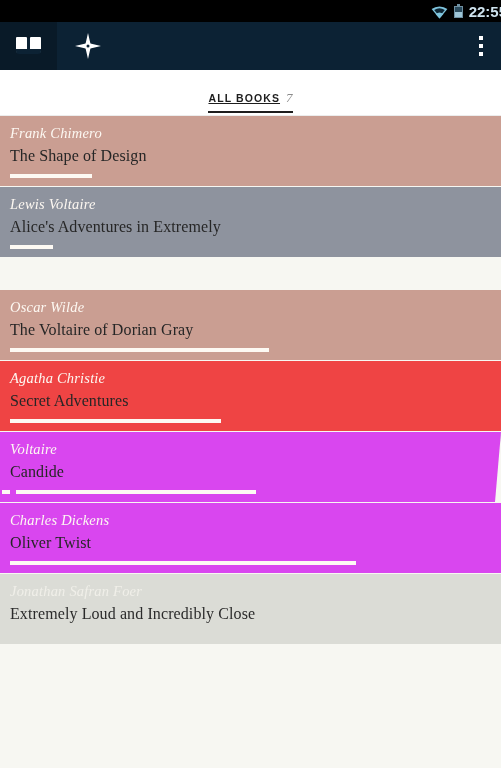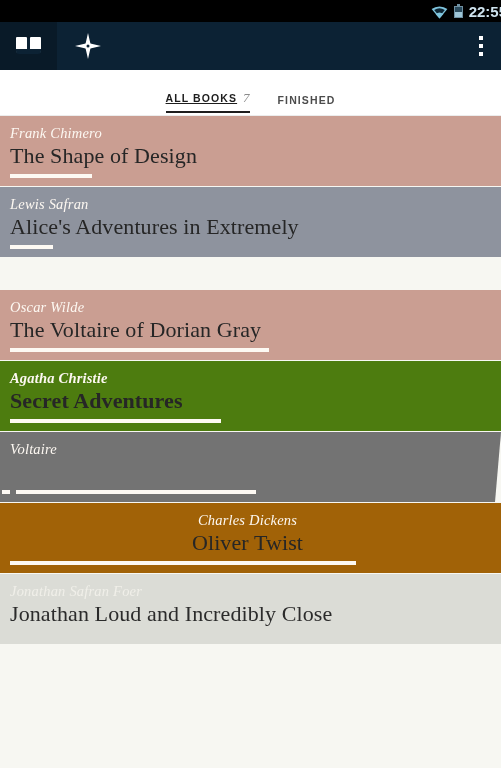--- a/index.html
+++ b/index.html
@@ -107,21 +107,21 @@
     position:relative; height:70px; width:501px;
     padding:9px 16px 0 10px; margin-bottom:1px; overflow:visible;
   }
   .card .author {
     font-family:"Liberation Serif", serif; font-style:italic;
     font-size:14.5px; line-height:17px; color:#fdf8f2;
     letter-spacing:0.2px;
   }
   .card .title {
     font-family:"Liberation Serif", serif;
-    font-size:22px; line-height:23px; color:#262626;
+    font-size:16px; line-height:23px; color:#262626;
     letter-spacing:0.1px; margin-top:2px;
   }
   .card .prog {
     position:absolute; left:10px; bottom:8px; height:4px;
     background:#fdf9f3;
   }
 
   
   .card.dragging {
     box-shadow:0 1px 4px rgba(0,0,0,0.28);
@@ -186,55 +186,53 @@
       <span class="dot"></span>
     </div>
   </div>
 
   <div class="tabbar" id="tabbar">
       <div class="tab active">
         <span class="tab-label">ALL BOOKS</span>
         <span class="tab-count">7</span>
         <span class="tab-underline"></span>
       </div>
-      <div class="tab">
-        <span class="tab-label">FINISHED</span>
-      </div>
     </div>
 
   <div class="booklist" id="booklist">
       <div class="card" style="background: rgb(202, 158, 146);">
         <div class="author">Frank Chimero</div>
         <div class="title">The Shape of Design</div>
         <div class="prog" style="width: 81.6px;"></div>
       </div>
       <div class="card" style="background: rgb(142, 147, 158);">
-        <div class="author">Lewis Safran</div>
+        <div class="author">Lewis Voltaire</div>
         <div class="title">Alice's Adventures in Extremely</div>
         <div class="prog" style="width: 43.2px;"></div>
       </div>
       <div class="card" style="background: rgb(202, 158, 146); margin-top: 33px;">
         <div class="author">Oscar Wilde</div>
         <div class="title">The Voltaire of Dorian Gray</div>
         <div class="prog" style="width: 259.2px;"></div>
       </div>
-      <div class="card" style="background: #4d7c0f; font-weight: bold;">
+      <div class="card" style="background: #ef4444;">
         <div class="author">Agatha Christie</div>
         <div class="title">Secret Adventures</div>
         <div class="prog" style="width: 211.2px;"></div>
       </div>
-      <div class="card dragging" style="background: #737373;">
+      <div class="card dragging" style="background: #d946ef;">
         <div class="author">Voltaire</div>
+        <div class="title">Candide</div>
         <span class="drag-stub" style="display: block;"></span>
         <div class="prog" style="width: 240px;"></div>
       </div>
-      <div class="card" style="background: #a16207; text-align: center;">
+      <div class="card" style="background: #d946ef;">
         <div class="author">Charles Dickens</div>
         <div class="title">Oliver Twist</div>
         <div class="prog" style="width: 345.6px;"></div>
       </div>
       <div class="card no-prog light" style="background: rgb(219, 220, 214);">
         <div class="author">Jonathan Safran Foer</div>
-        <div class="title">Jonathan Loud and Incredibly Close</div>
+        <div class="title">Extremely Loud and Incredibly Close</div>
       </div>
     </div>
 
 </div>
 
 </body></html>

